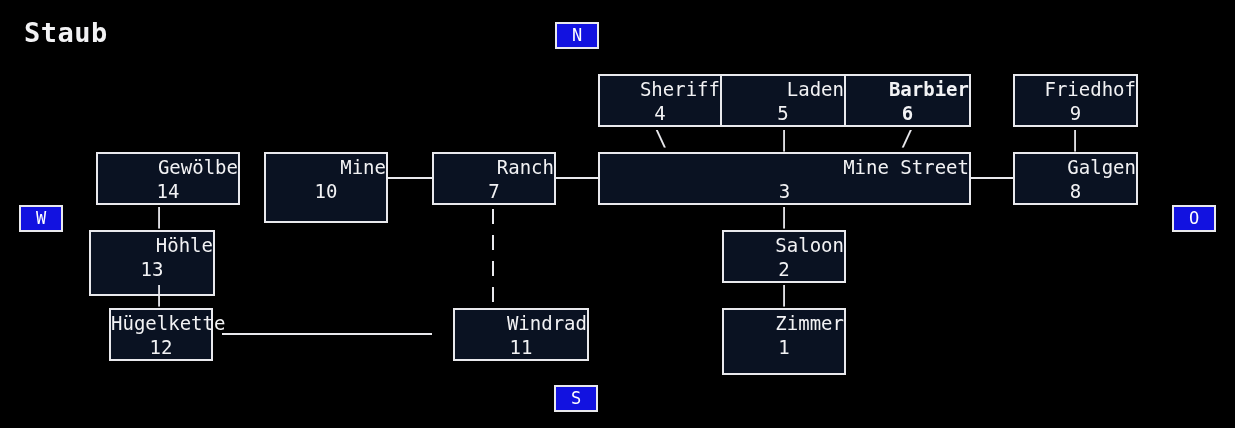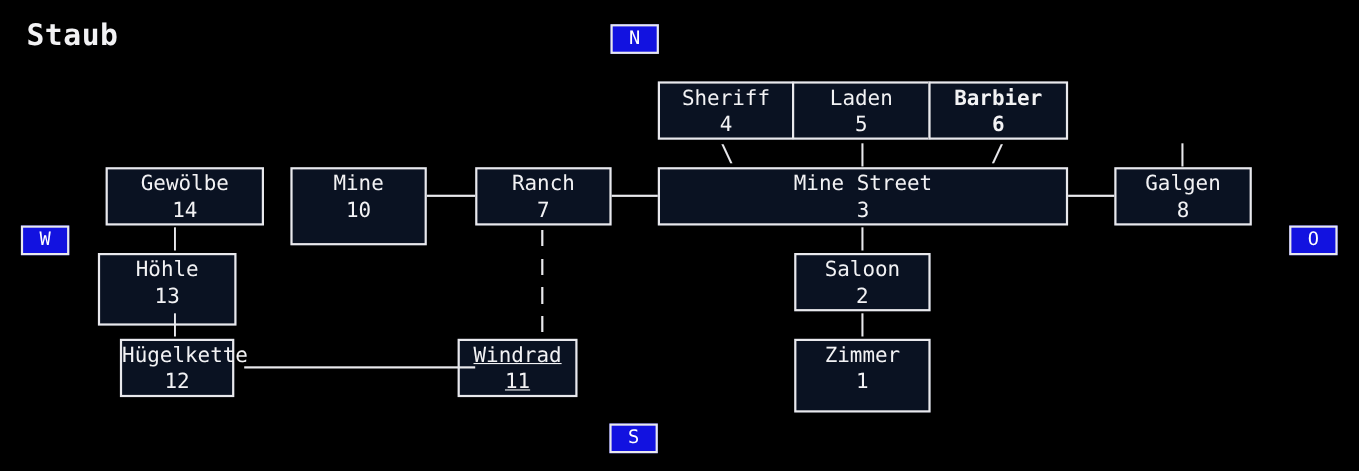--- a/index.html
+++ b/index.html
@@ -28,21 +28,21 @@
     position: absolute;
     box-sizing: border-box;
     background: var(--box_fill, #0a1222);
     border: 2px solid var(--box_border, #e9e9ed);
     color: var(--text, #f2f2f4);
     text-align: center;
     font-size: 19px;
     line-height: 24px;
     padding-top: 1px;
   }
-  .room .room-name { white-space: nowrap; }
+  .room .room-name { white-space: nowrap; text-align: right; }
   .compass {
     position: absolute;
     box-sizing: border-box;
     width: 44px;
     height: 27px;
     background: var(--compass_fill, #1212e0);
     border: 2px solid var(--box_border, #e9e9ed);
     color: #ffffff;
     font-size: 17px;
     text-align: center;
@@ -80,20 +80,24 @@
       <div class="room-number">4</div>
     </div>
     <div class="room" style="left: 720px; top: 74px; width: 126px; height: 53px;">
       <div class="room-name">Laden</div>
       <div class="room-number">5</div>
     </div>
     <div class="room" style="left: 844px; top: 74px; width: 127px; height: 53px; font-weight: bold;">
       <div class="room-name">Barbier</div>
       <div class="room-number">6</div>
     </div>
+    <div class="room" style="left: 1013px; top: 74px; width: 125px; height: 53px;">
+      <div class="room-name">Friedhof</div>
+      <div class="room-number">9</div>
+    </div>
     <div class="room" style="left: 96px; top: 152px; width: 144px; height: 53px;">
       <div class="room-name">Gewölbe</div>
       <div class="room-number">14</div>
     </div>
     <div class="room" style="left: 264px; top: 152px; width: 124px; height: 71px;">
       <div class="room-name">Mine</div>
       <div class="room-number">10</div>
     </div>
     <div class="room" style="left: 432px; top: 152px; width: 124px; height: 53px;">
       <div class="room-name">Ranch</div>
@@ -112,21 +116,21 @@
       <div class="room-number">13</div>
     </div>
     <div class="room" style="left: 722px; top: 230px; width: 124px; height: 53px;">
       <div class="room-name">Saloon</div>
       <div class="room-number">2</div>
     </div>
     <div class="room" style="left: 109px; top: 308px; width: 104px; height: 53px;">
       <div class="room-name">Hügelkette</div>
       <div class="room-number">12</div>
     </div>
-    <div class="room" style="left: 416px; top: 308px; width: 109px; height: 53px; text-decoration: underline;">
+    <div class="room" style="left: 453px; top: 308px; width: 136px; height: 53px;">
       <div class="room-name">Windrad</div>
       <div class="room-number">11</div>
     </div>
     <div class="room" style="left: 722px; top: 308px; width: 124px; height: 67px;">
       <div class="room-name">Zimmer</div>
       <div class="room-number">1</div>
     </div>
     <div class="compass" style="left: 555px; top: 22px;">N</div>
     <div class="compass" style="left: 19px; top: 205px;">W</div>
     <div class="compass" style="left: 1172px; top: 205px;">O</div>

